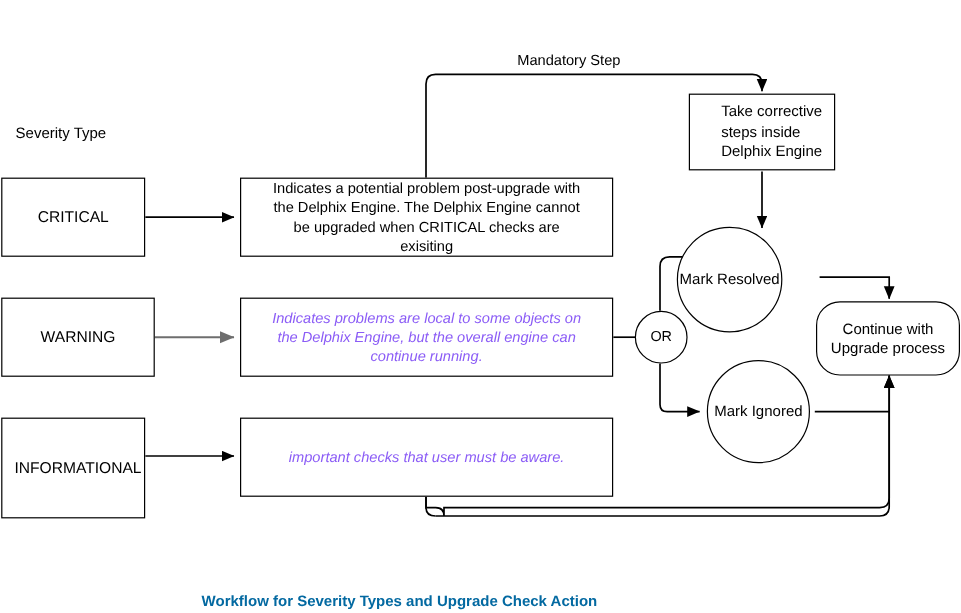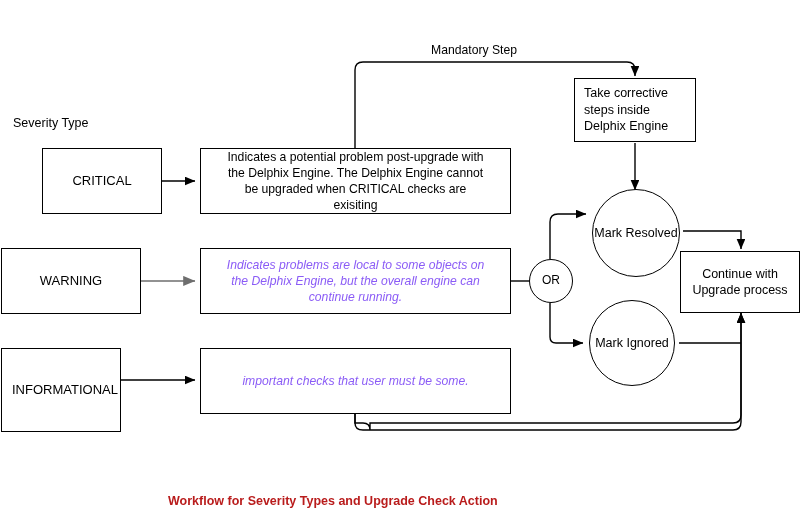--- a/index.html
+++ b/index.html
@@ -51,49 +51,48 @@
     font-size: 12.2px;
     padding: 0 24px;
   }
   .node.desc-blue {
     color: #8b5cf6;
     font-style: italic;
   }
   .node.box-left {
     justify-content: flex-start;
     text-align: left;
-    padding-left: 9px;
+    padding-left: 26px;
   }
   .node.rounded {
-    border-radius: 0;
+    border-radius: 20px;
   }
   .node.circle {
     border-radius: 50%;
   }
   .node.circle.small {
     font-size: 12px;
   }
   .edge-label {
     position: absolute;
     font-size: 12.2px;
     color: #000000;
     white-space: nowrap;
   }
   .plain-label {
     position: absolute;
     font-size: 12.5px;
     color: #000000;
     white-space: nowrap;
-    margin-top: 12px;
   }
   .caption {
     position: absolute;
     font-size: 12.5px;
     font-weight: bold;
-    color: #b91c1c;
+    color: #0369a1;
     white-space: nowrap;
   }
 </style>
 </head>
 <body>
 
 <div id="canvas">
 
   <svg class="edges" viewBox="0 0 801 511">
     <defs>
@@ -133,39 +132,39 @@
     </g>
 
     <g fill="none" stroke="#6e6e6e" stroke-width="1.6">
 
       <path d="M121,281 L195,281" marker-end="url(#arrow-gray)"></path>
     </g>
   </svg>
 
   <div class="plain-label" style="left:13px; top:104px;">Severity Type</div>
 
-  <div class="node sev" style="left:1px; top:148px; width:120px; height:66px;margin-left:41px;">CRITICAL</div>
+  <div class="node sev" style="left:1px; top:148px; width:120px; height:66px;">CRITICAL</div>
 
-  <div class="node sev" style="left:1px; top:248px; width:140px; height:66px;">WARNING</div>
+  <div class="node sev" style="left:1px; top:248px; width:128px; height:66px;">WARNING</div>
 
   <div class="node sev sev-left" style="left:1px; top:348px; width:120px; height:84px;">INFORMATIONAL</div>
 
   <div class="node desc" style="left:200px; top:148px; width:311px; height:66px;">Indicates a potential problem post-upgrade with the Delphix Engine. The Delphix Engine cannot be upgraded when CRITICAL checks are exisiting</div>
 
   <div class="node desc desc-blue" style="left:200px; top:248px; width:311px; height:66px;">Indicates problems are local to some objects on the Delphix Engine, but the overall engine can continue running.</div>
 
-  <div class="node desc desc-blue" style="left:200px; top:348px; width:311px; height:66px;">important checks that user must be some.</div>
+  <div class="node desc desc-blue" style="left:200px; top:348px; width:311px; height:66px;">important checks that user must be aware.</div>
 
   <div class="edge-label" style="left:431px; top:43px;">Mandatory Step</div>
 
   <div class="node box-left" style="left:574px; top:78px; width:122px; height:64px;">Take corrective steps inside Delphix Engine</div>
 
   <div class="node circle small" style="left:529px; top:259px; width:44px; height:44px;">OR</div>
 
-  <div class="node circle" style="left:592px; top:189px; width:88px; height:88px;">Mark Resolved</div>
+  <div class="node circle" style="left:564px; top:189px; width:88px; height:88px;">Mark Resolved</div>
 
   <div class="node circle" style="left:589px; top:300px; width:86px; height:86px;">Mark Ignored</div>
 
   <div class="node rounded" style="left:680px; top:251px; width:120px; height:62px;">Continue with Upgrade process</div>
 
   <div class="caption" style="left:168px; top:494px;">Workflow for Severity Types and Upgrade Check Action</div>
 
 </div>
 
 </body></html>

